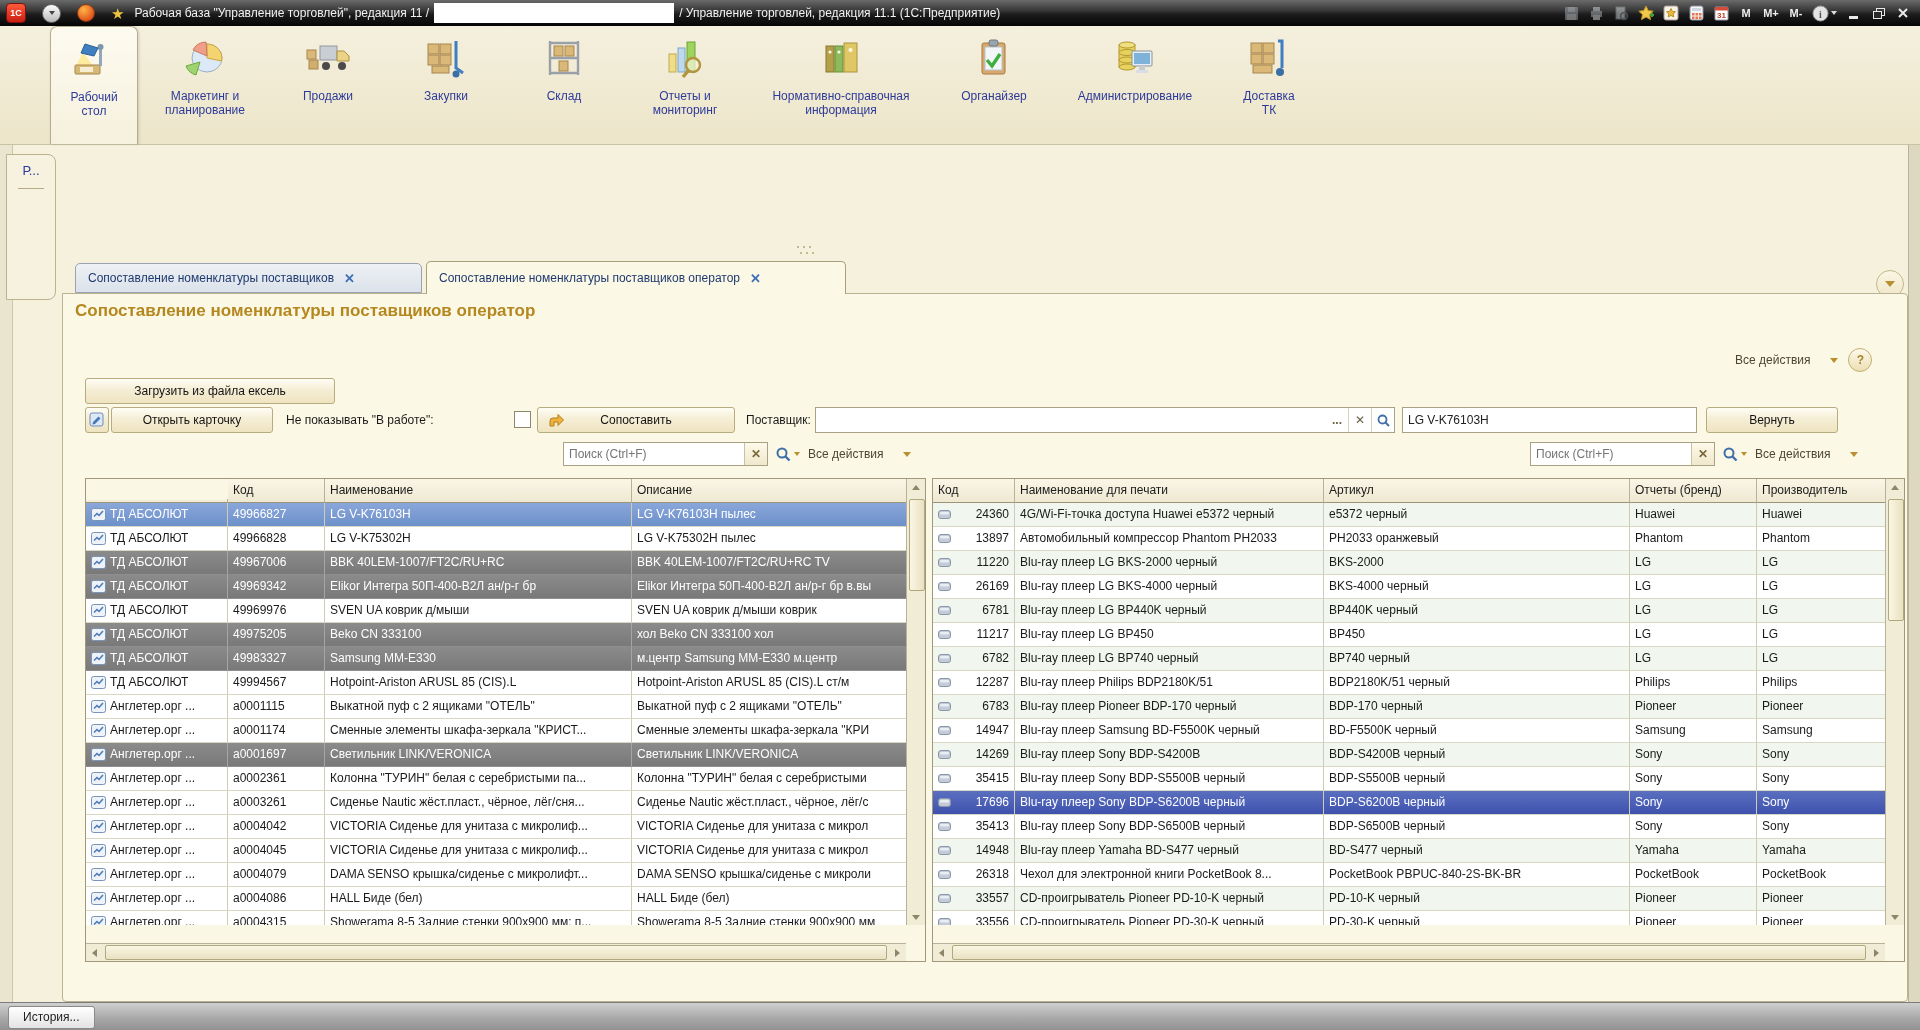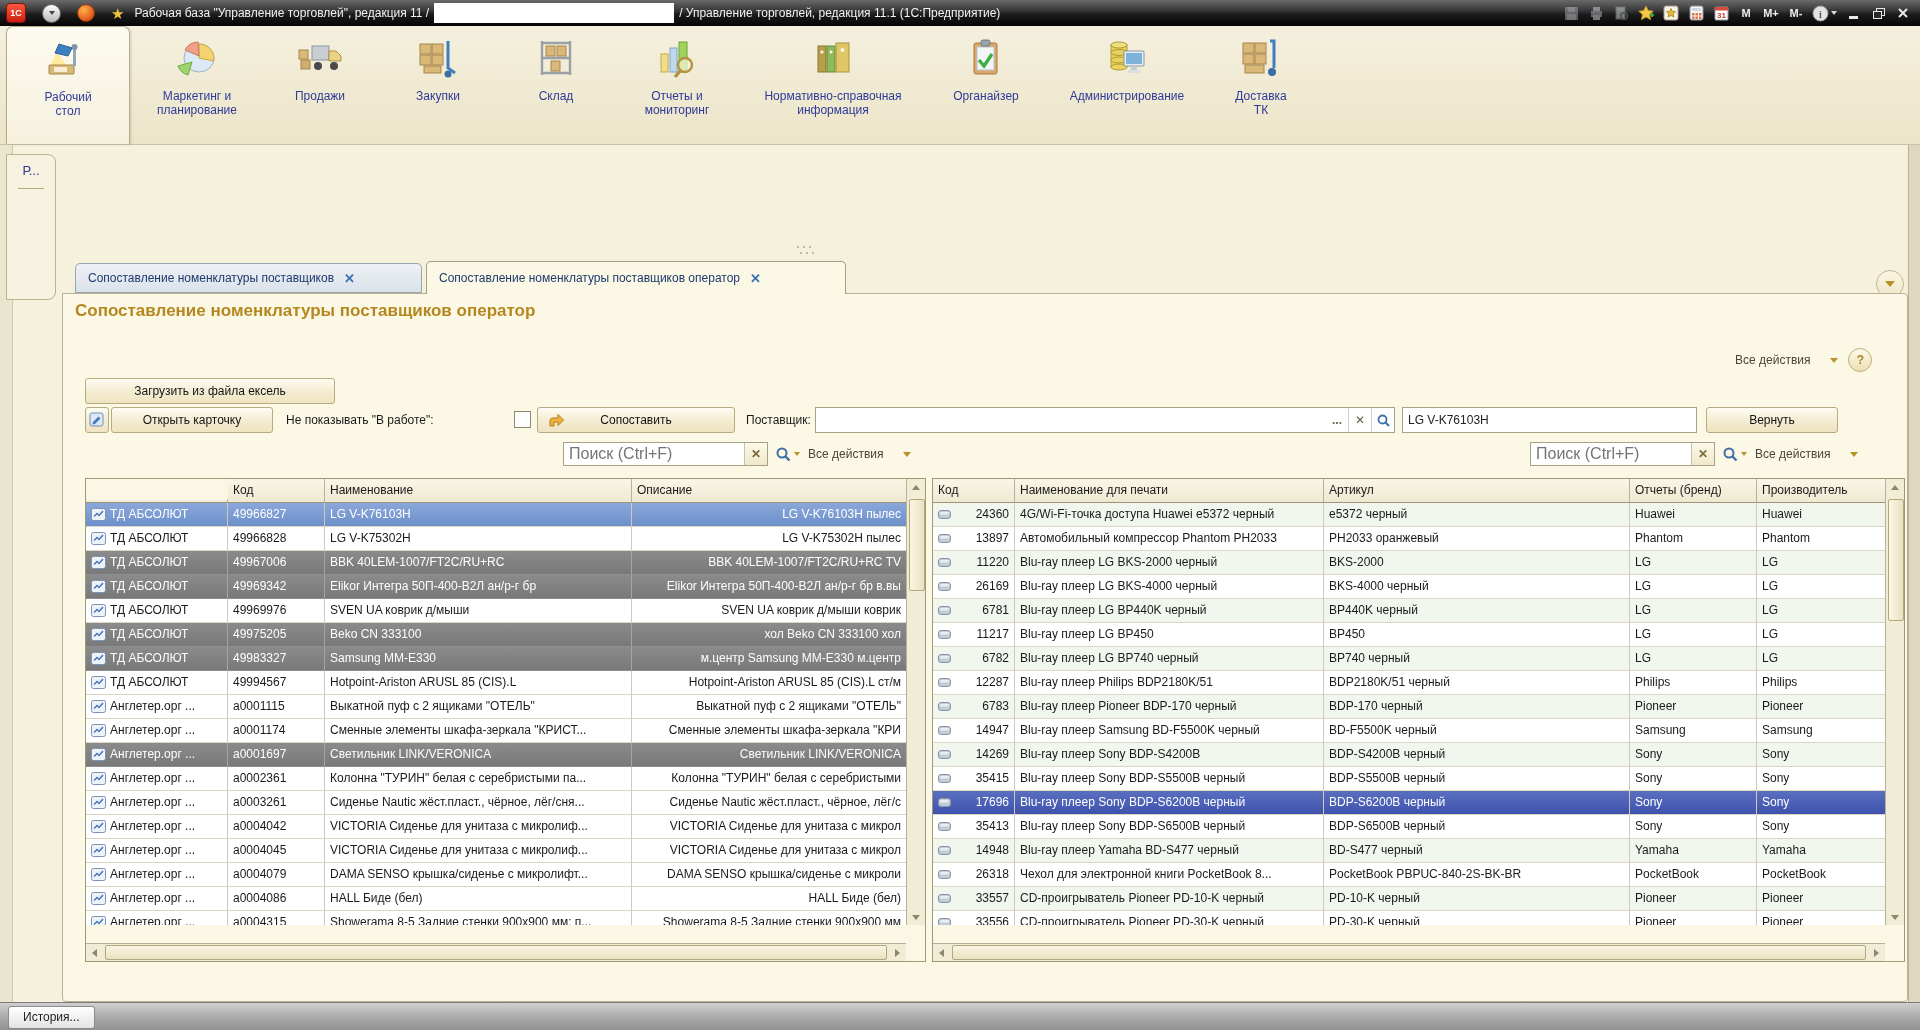--- a/index.html
+++ b/index.html
@@ -74,39 +74,39 @@
     font-family:"Liberation Sans",sans-serif;font-size:12px;color:#222;}
   .tinput::placeholder{color:#a7a7a7;}
   .checkbox{display:inline-block;width:15px;height:15px;background:#fff;border:1px solid #8d876c;}
   .fieldgrp{position:absolute;display:flex;align-items:stretch;height:26px;box-sizing:border-box;
     border:1px solid #a9a184;background:#fff;}
   .fieldgrp input{flex:1;border:none;outline:none;padding:0 5px;font-family:"Liberation Sans",sans-serif;font-size:12px;background:transparent;}
   .fg-btn{display:flex;align-items:center;justify-content:center;width:22px;color:#6b6142;border-left:1px solid #d8d2bc;background:#fff;}
   
   .ptoolbar{position:absolute;display:flex;align-items:center;gap:8px;height:26px;}
   .searchbox{display:flex;align-items:stretch;height:24px;border:1px solid #a9a184;background:#fff;box-sizing:border-box;}
-  .searchbox input{width:170px;border:none;outline:none;padding:0 5px;font-family:"Liberation Sans",sans-serif;font-size:16px;background:transparent;}
+  .searchbox input{width:170px;border:none;outline:none;padding:0 5px;font-family:"Liberation Sans",sans-serif;font-size:12px;background:transparent;}
   .searchbox .xb{width:22px;display:flex;align-items:center;justify-content:center;color:#7a6a3a;font-weight:bold;border-left:1px solid #c9c2a4;background:linear-gradient(#fdf9ea,#f0e8cc);}
   .magbtn{display:flex;align-items:center;gap:3px;}
   .tframe{position:absolute;border:1px solid #a09878;background:#fbf7e5;box-sizing:border-box;}
   .thead{position:absolute;left:0;top:0;height:24px;display:flex;}
   .th{box-sizing:border-box;padding:0 5px;line-height:23px;white-space:nowrap;overflow:hidden;
     background:linear-gradient(#faf6e6,#efe9d2);border-right:1px solid #b9b29a;border-bottom:1px solid #9c957a;}
   .tbody{position:absolute;overflow:hidden;background:#fbf7e5;}
   .trow{display:flex;height:24px;box-sizing:border-box;background:#fff;}
   .trow.zebra{background:#f1f7ee;}
   .trow.matched{background:linear-gradient(#8b8b8b,#787878);color:#fff;}
   .trow.selected-l{background:linear-gradient(#8aa7da,#6b8fc9);color:#fff;}
   .trow.selected-r{background:linear-gradient(#5b6fc0,#3d51ad);color:#fff;}
   .cell{box-sizing:border-box;padding:0 5px;line-height:23px;white-space:nowrap;overflow:hidden;
     border-right:1px solid #cfcbb8;border-bottom:1px solid #dad6c4;display:flex;align-items:center;gap:4px;}
   .trow.matched .cell{border-right-color:#a5a5a5;border-bottom-color:#8f8f8f;}
   .cell .txt{overflow:hidden;white-space:nowrap;}
   .cell.num{justify-content:space-between;}
-  .lc0{width:142px;}.lc1{width:97px;}.lc2{width:307px;}.lc3{width:274px;border-right:none;justify-content:flex-end;}
+  .lc0{width:142px;}.lc1{width:97px;}.lc2{width:307px;}.lc3{width:274px;border-right:none;}
   .rc0{width:82px;}.rc1{width:309px;}.rc2{width:306px;}.rc3{width:127px;}.rc4{width:128px;border-right:none;}
   .hlc0{width:142px;margin-top:20px;}.hlc1{width:97px;}.hlc2{width:307px;}.hlc3{width:274px;border-right:none;}
   .hrc0{width:82px;}.hrc1{width:309px;}.hrc2{width:306px;}.hrc3{width:127px;}.hrc4{width:128px;border-right:none;}
   
   .vscroll{position:absolute;width:19px;background:#f1ecd6;border-left:1px solid #b9b29a;box-sizing:border-box;}
   .hscroll{position:absolute;height:18px;background:#f1ecd6;border-top:1px solid #b9b29a;box-sizing:border-box;display:flex;align-items:center;}
   .sc-arr{width:17px;height:16px;display:flex;align-items:center;justify-content:center;}
   .tri-up{width:0;height:0;border-left:4px solid transparent;border-right:4px solid transparent;border-bottom:5px solid #8d8668;}
   .tri-dn{width:0;height:0;border-left:4px solid transparent;border-right:4px solid transparent;border-top:5px solid #8d8668;}
   .tri-l{width:0;height:0;border-top:4px solid transparent;border-bottom:4px solid transparent;border-right:5px solid #8d8668;}
@@ -209,21 +209,21 @@
       </span>
     <span class="tbtn">
         <svg width="12" height="12">
           <path d="M2 2 L10 10 M10 2 L2 10" stroke="#e9e9e9" stroke-width="2"></path>
         </svg>
       </span>
   </div>
 </div>
 
 <div class="ribbon" id="ribbon-sections">
-    <div class="section active" style="width: 124px;">
+    <div class="section active" style="width: 88px; margin-left: 44px;">
       <span class="sicon">
         <svg width="46" height="46">
           <path d="M12 14 L5 28 L22 28 Z" fill="#ffe98f" opacity=".85"></path>
           <rect x="4" y="27" width="25" height="9" rx="1" fill="#d7b977" stroke="#a8854f"></rect>
           <rect x="9" y="29" width="13" height="5" fill="#f6edd2"></rect>
           <rect x="28" y="10" width="3" height="18" fill="#93a7bc"></rect>
           <circle cx="29.5" cy="9" r="3" fill="#7d96ad"></circle>
           <path d="M27 10 L14 6 L10 15 L23 18 Z" fill="#3e7fc1" stroke="#2c5f96"></path>
         </svg>
       </span>

